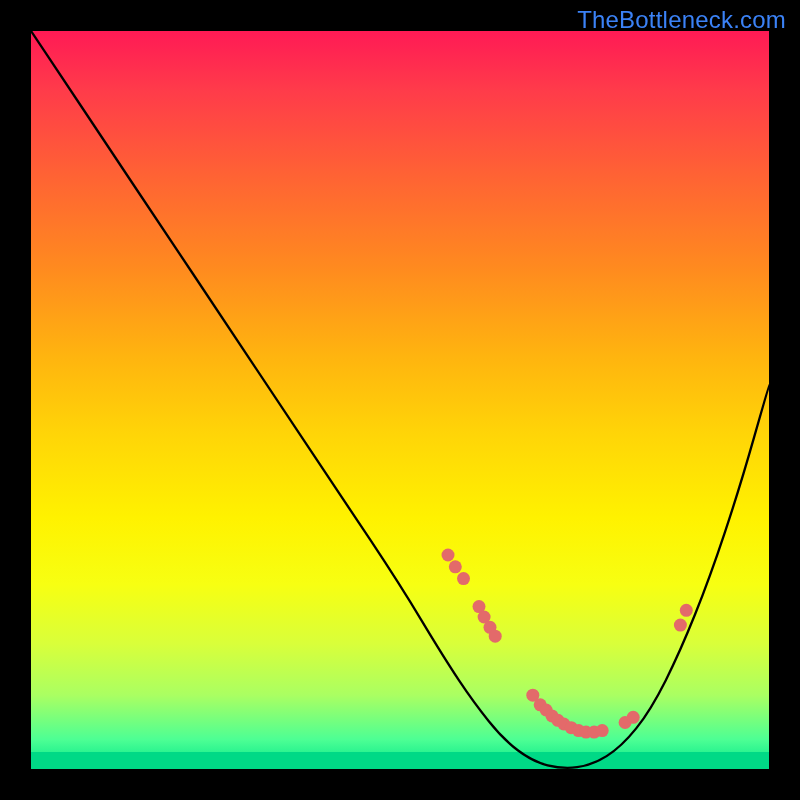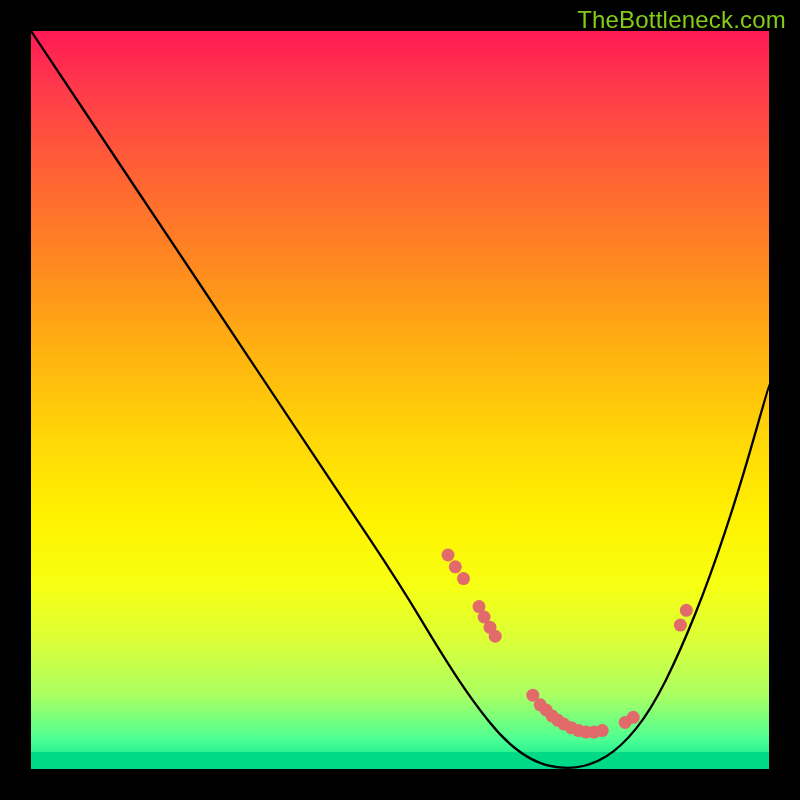--- a/index.html
+++ b/index.html
@@ -14,21 +14,21 @@
   .frame {
     position: relative;
     width: 800px;
     height: 800px;
     background: #000;
   }
   .watermark {
     position: absolute;
     top: 6px;
     right: 14px;
-    color: #84cc16;
+    color: #3b82f6;
     font-size: 24px;
     font-weight: 400;
     letter-spacing: 0.2px;
     z-index: 30;
   }
   .plot {
     position: absolute;
     left: 31px;
     top: 31px;
     width: 738px;

